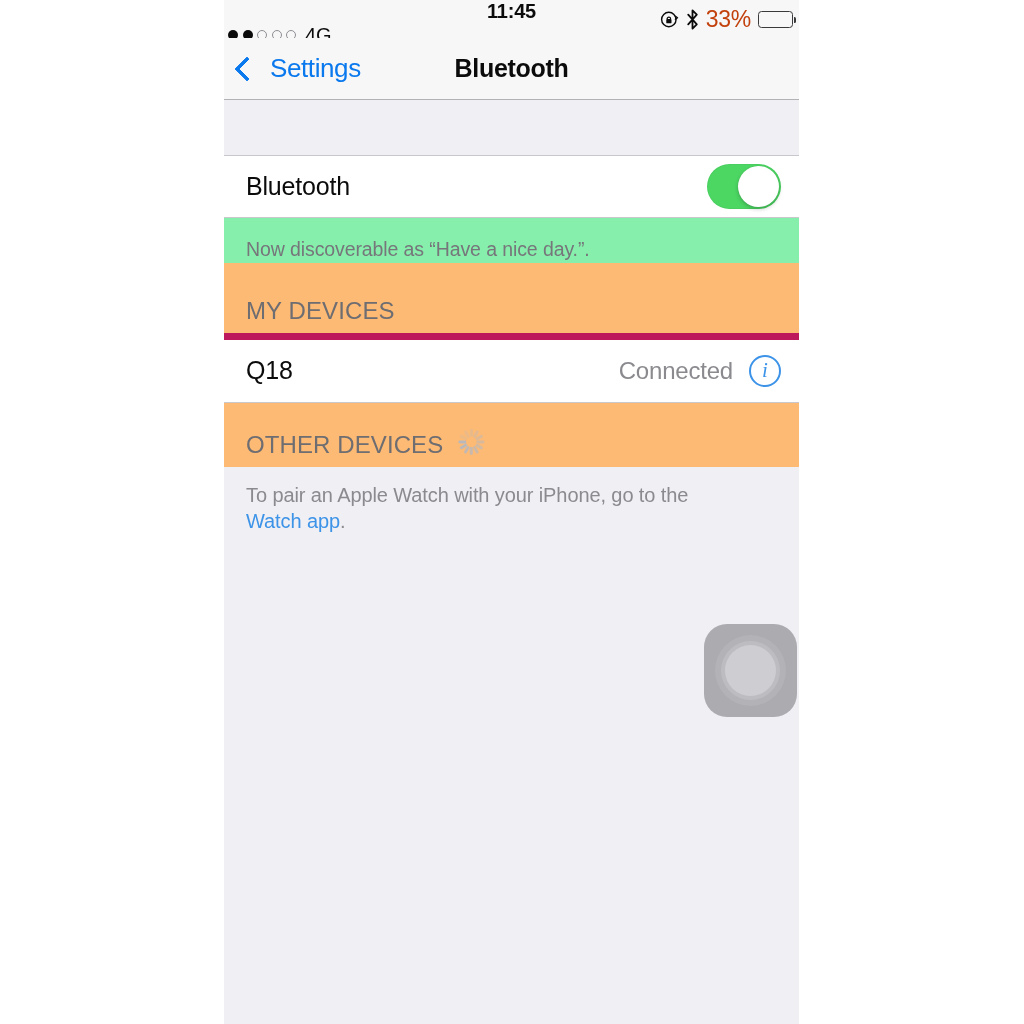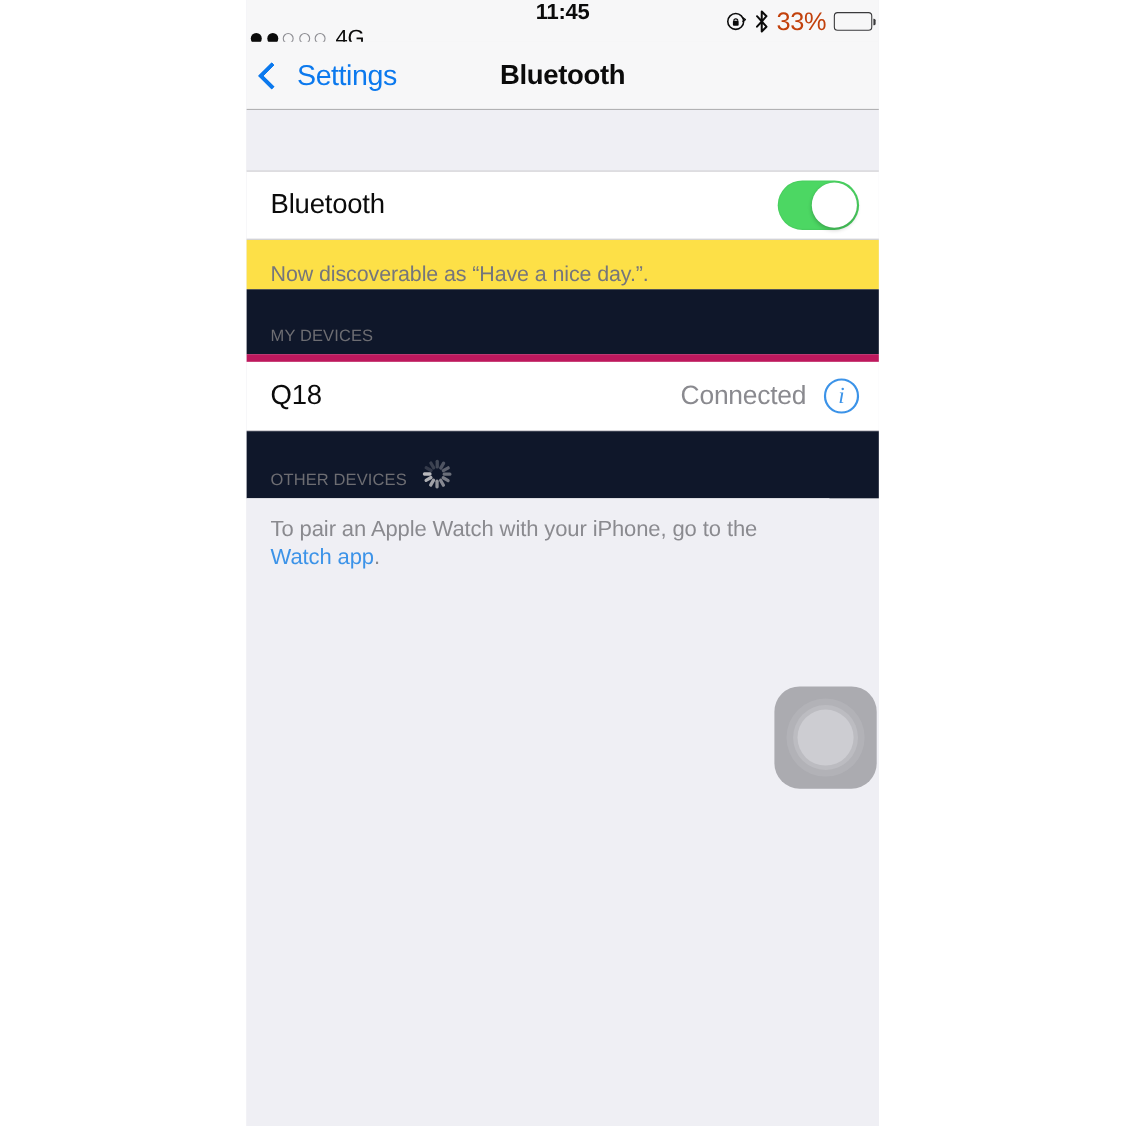--- a/index.html
+++ b/index.html
@@ -211,31 +211,31 @@
     background: #ffffff;
     box-shadow: 0 2px 4px rgba(0,0,0,0.22), 0 0 1px rgba(0,0,0,0.12);
   }
 
   .footnote {
     padding: 18px 22px 0 22px;
     font-size: 19.5px;
     color: #76767b;
     letter-spacing: -0.1px;
     line-height: 1.38;
-    background: #fde047;
+    background: #86efac;
   }
 
   .group-header {
     padding: 34px 22px 8px 22px;
-    font-size: 15px;
+    font-size: 24px;
     color: #6d6d72;
     letter-spacing: 0.1px;
-    background: #0f172a;
-    display: flex;
-    align-items: flex-end;
+    background: #fdba74;
+    display: flex;
+    align-items: flex-start;
     gap: 14px;
   }
   .group-header.tight { padding-top: 28px; }
 
   
   .spinner {
     position: relative;
     width: 28px; height: 28px;
     flex: none;
     margin-top: -3px;

